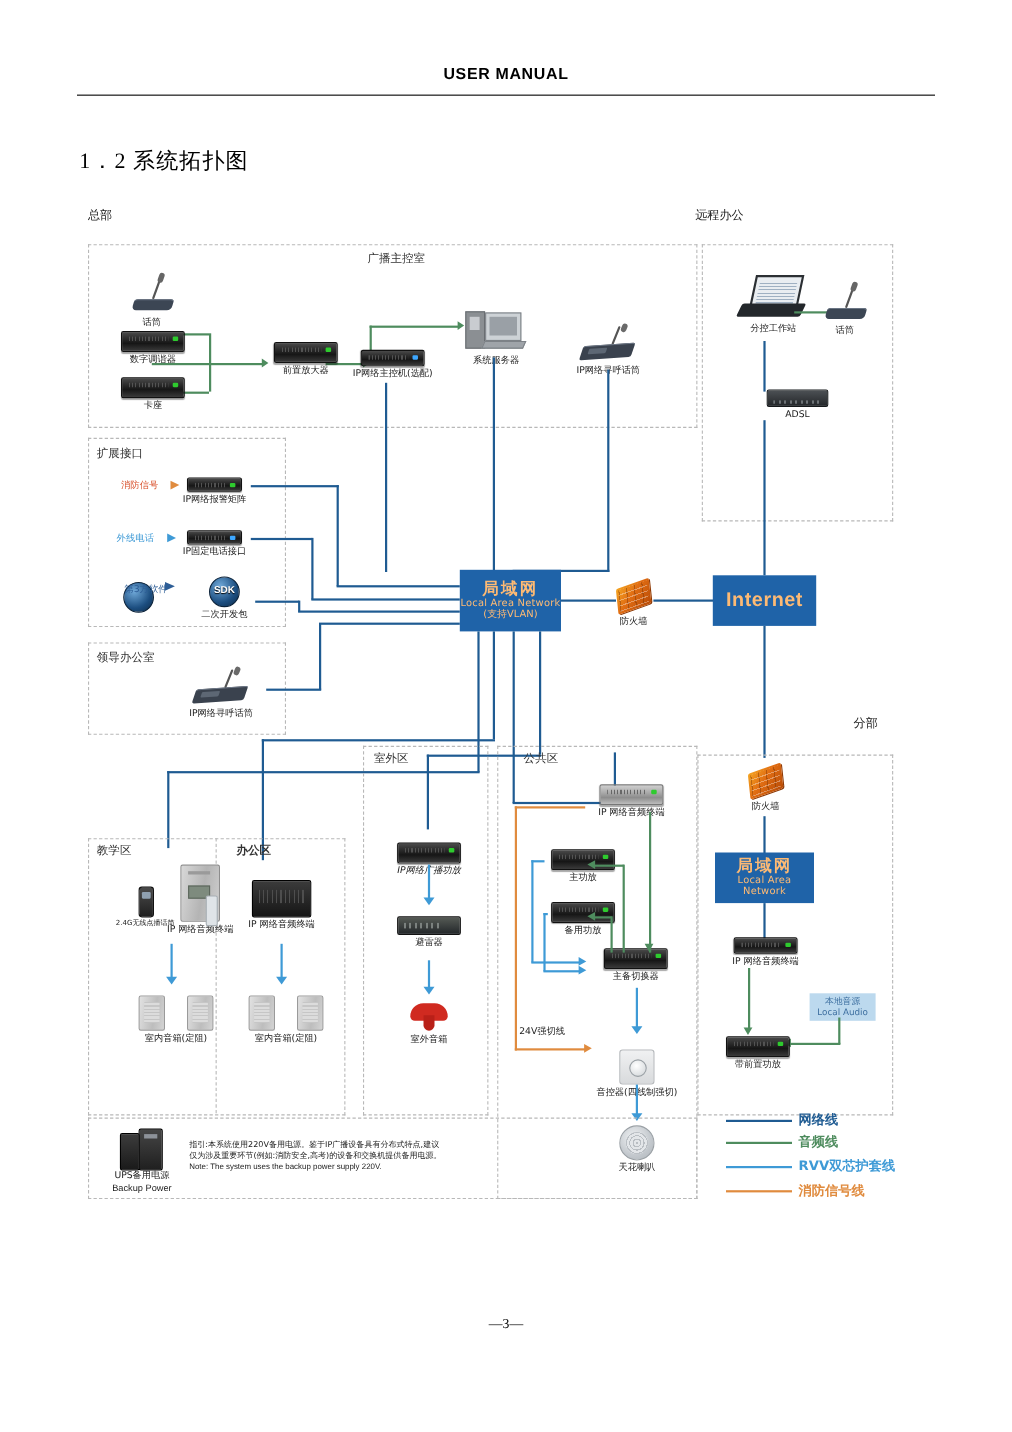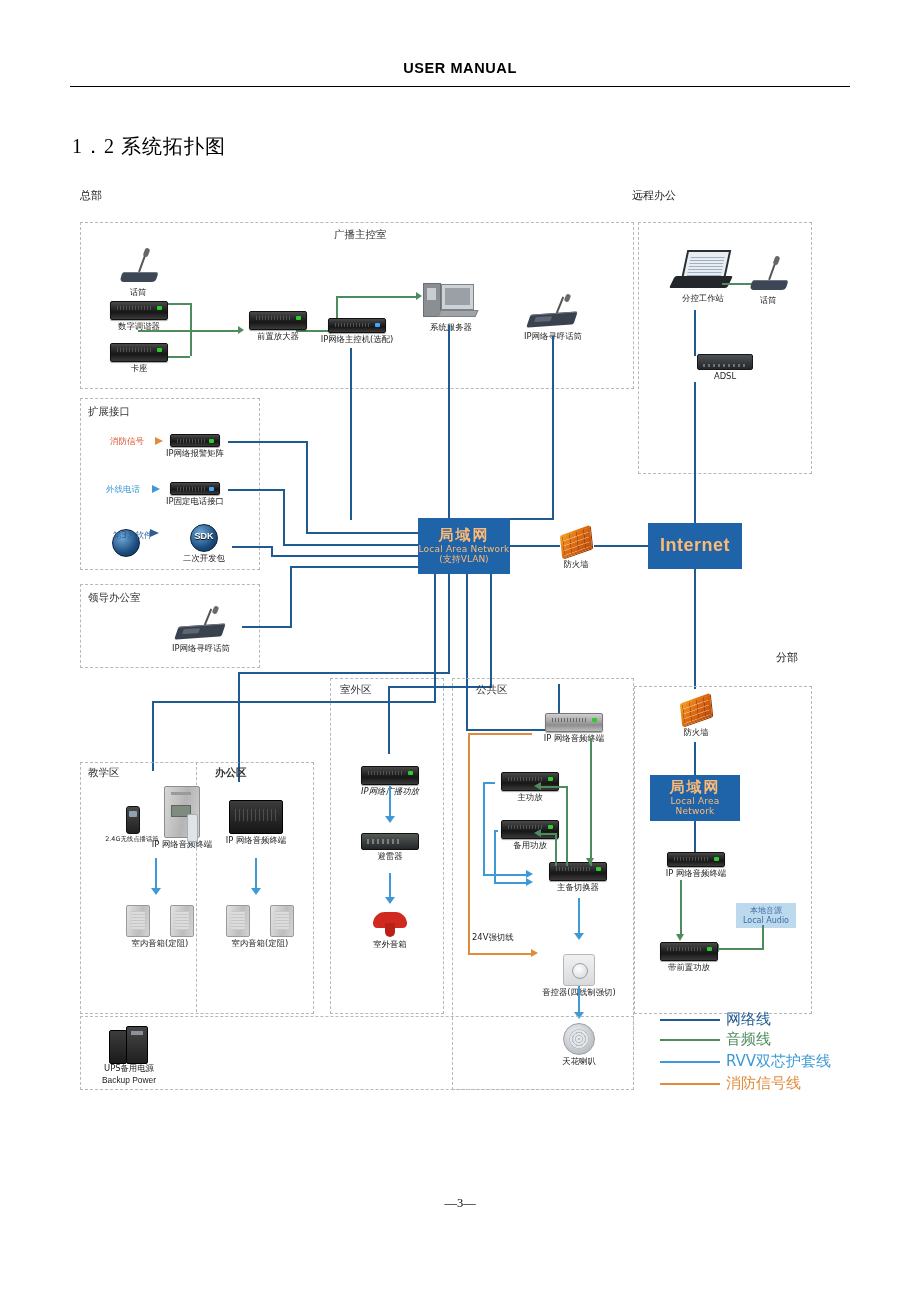--- a/index.html
+++ b/index.html
@@ -170,21 +170,21 @@
   .siglbl{position:absolute;font-size:8.5px;white-space:nowrap;}
   .siglbl.fire{color:#d9512c;}
   .siglbl.tel{color:#3e9ad6;}
   .siglbl.sdk{color:#2d5d96;}
   .sigarrow{position:absolute;width:0;height:0;border-top:4px solid transparent;border-bottom:4px solid transparent;}
 
   
   .legend{position:absolute;}
   .lg-row{position:absolute;display:flex;align-items:center;gap:6px;}
   .lg-line{width:60px;height:2px;}
-  .lg-txt{font-size:15px;white-space:nowrap;}
+  .lg-txt{font-size:12px;white-space:nowrap;font-weight:bold;}
   .note-txt{position:absolute;font-size:7.3px;line-height:1.35;color:#222;width:250px;}
   .note-en{font-family:"Liberation Sans",sans-serif;font-size:7.2px;}
 
   .bottom-note{position:absolute;left:72px;top:1100px;width:790px;font-family:"Liberation Serif",serif;
       font-size:13.5px;color:#000;letter-spacing:.2px;}
   .footer{position:absolute;left:0;top:1196px;width:920px;text-align:center;
       font-family:"Liberation Serif",serif;font-size:12.5px;color:#000;}
 </style>
 </head>
 <body>
@@ -605,16 +605,21 @@
 
   <div class="dbox" style="left:80px;top:1016px;width:552px;height:72px;"></div>
   <div class="node" style="left:92px;top:1026px;width:74px;">
     <div class="dev ups">
         <div class="a"></div>
         <div class="b"></div>
       </div>
     <div class="cap">UPS备用电源</div>
     <div class="cap note-en">Backup Power</div>
   </div>
+  <div class="note-txt" style="left:172px;top:1036px;width:300px;">
+    <div>指引:本系统使用220V备用电源。鉴于IP广播设备具有分布式特点,建议</div>
+    <div>仅为涉及重要环节(例如:消防安全,高考)的设备和交换机提供备用电源。</div>
+    <div class="note-en">Note: The system uses the backup power supply 220V.</div>
+  </div>
 
   <div class="footer">—3—</div>
 
 </div>
 
 </body></html>

